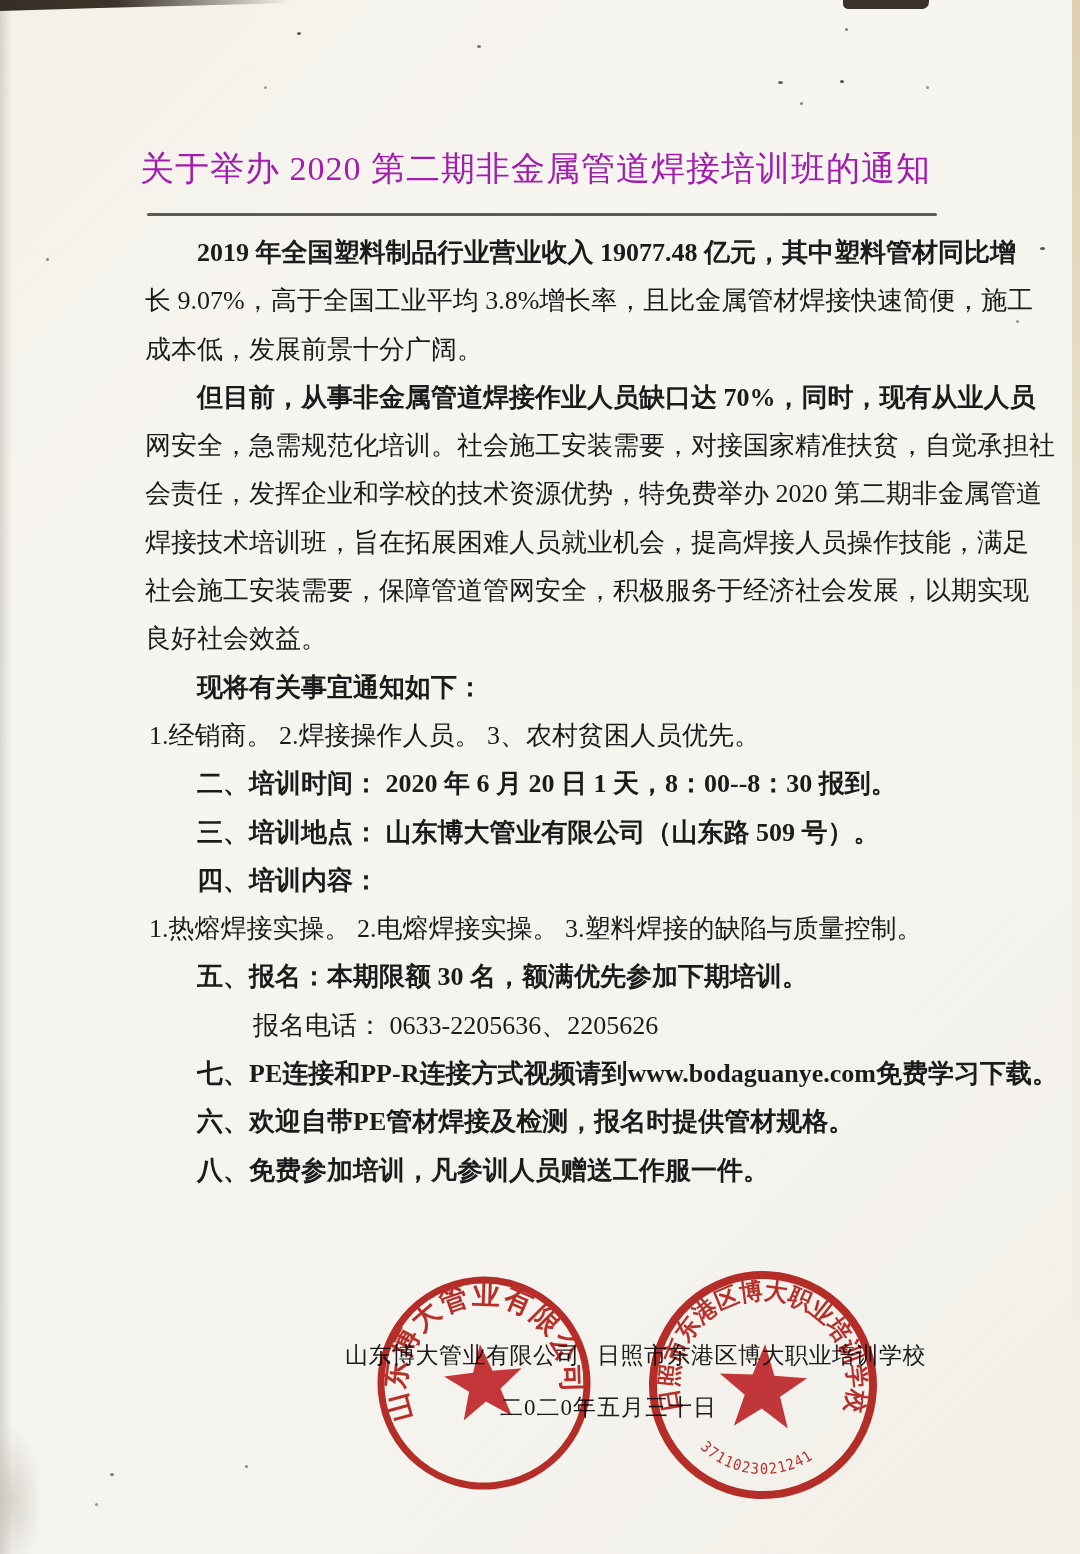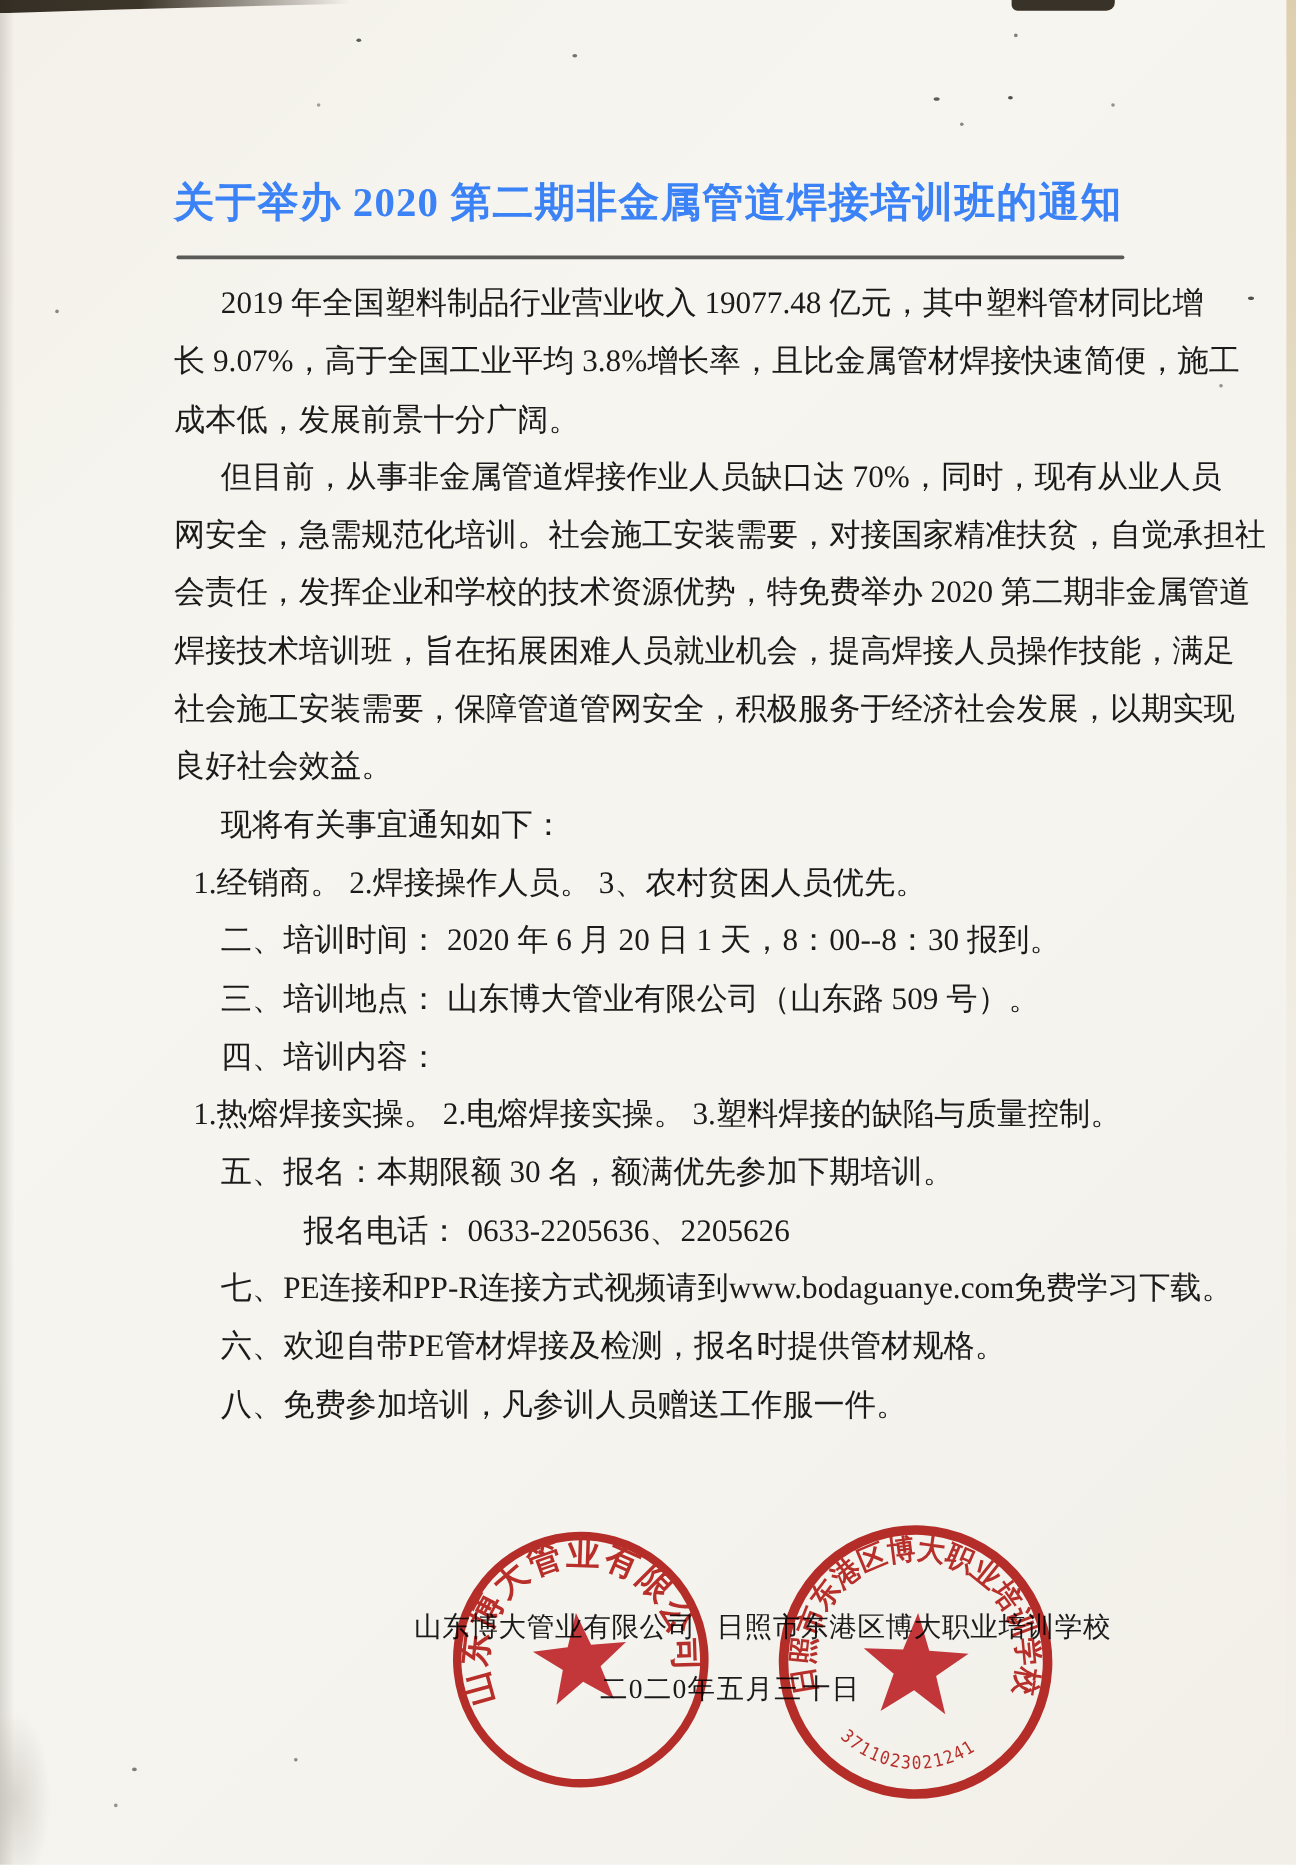--- a/index.html
+++ b/index.html
@@ -17,29 +17,29 @@
     background:linear-gradient(to bottom,rgba(196,170,110,.5),rgba(196,170,110,.08) 55%,rgba(196,170,110,0));}
   .strip-topleft{position:absolute;left:0;top:0;width:292px;height:11px;
     background:linear-gradient(to right,#251e14 0%,#2c2418 40%,rgba(44,36,24,0) 100%);
     clip-path:polygon(0 0,100% 0,100% 28%,34% 72%,0 100%);opacity:.92;}
   .blob-topcenter{position:absolute;left:843px;top:0;width:86px;height:9px;background:#241d12;
     border-radius:0 0 7px 5px;opacity:.9;}
   .smudge-bottomleft{position:absolute;left:-18px;top:1425px;width:60px;height:150px;
     background:radial-gradient(closest-side,rgba(140,134,124,.28),rgba(140,134,124,0));}
   .speck{position:absolute;background:#1d1b17;border-radius:50%;}
   
-  .title{position:absolute;left:140px;top:146px;width:800px;text-align:center;
-    font-size:34px;font-weight:bold;letter-spacing:1px;white-space:nowrap;color:#3b82f6;}
+  .title{position:absolute;left:140px;top:146px;width:800px;
+    font-size:34px;font-weight:normal;letter-spacing:1px;white-space:nowrap;color:#a21caf;}
   .title-rule{position:absolute;left:147px;top:213px;width:790px;height:3px;
     background:#3e3e3e;opacity:.85;border-radius:2px;}
   
   .body-text{position:absolute;left:145px;top:229px;width:810px;}
   .line{height:48.3px;line-height:48.3px;font-size:26px;white-space:nowrap;color:#1b1b1b;}
-  .ind{margin-left:39px;}
-  .sub{margin-left:16px;}
+  .ind{margin-left:52px;font-weight:bold;}
+  .sub{margin-left:4px;}
   .phone{margin-left:108px;}
   
   .sig{position:absolute;font-size:23px;white-space:nowrap;color:#1b1b1b;letter-spacing:.5px;}
   .sig-company{left:345px;top:1340px;}
   .sig-school{left:597px;top:1340px;}
   .sig-date{left:500px;top:1392px;letter-spacing:1px;}
   
   .stamp{position:absolute;mix-blend-mode:multiply;opacity:.92;}
   .stamp-left{left:372px;top:1263px;transform:rotate(-6deg);}
   .stamp-right{left:642px;top:1262px;transform:rotate(3deg);}

